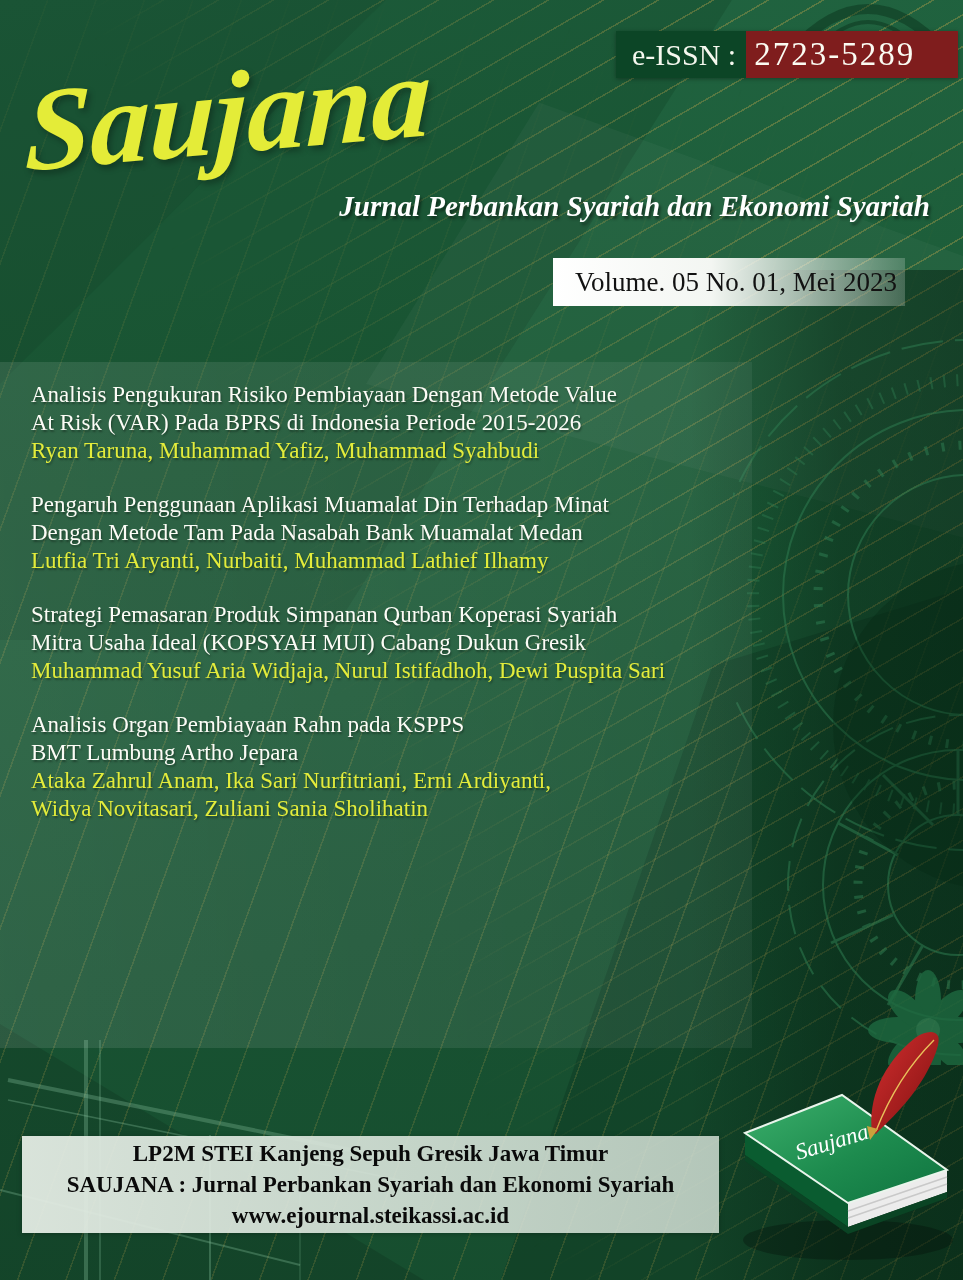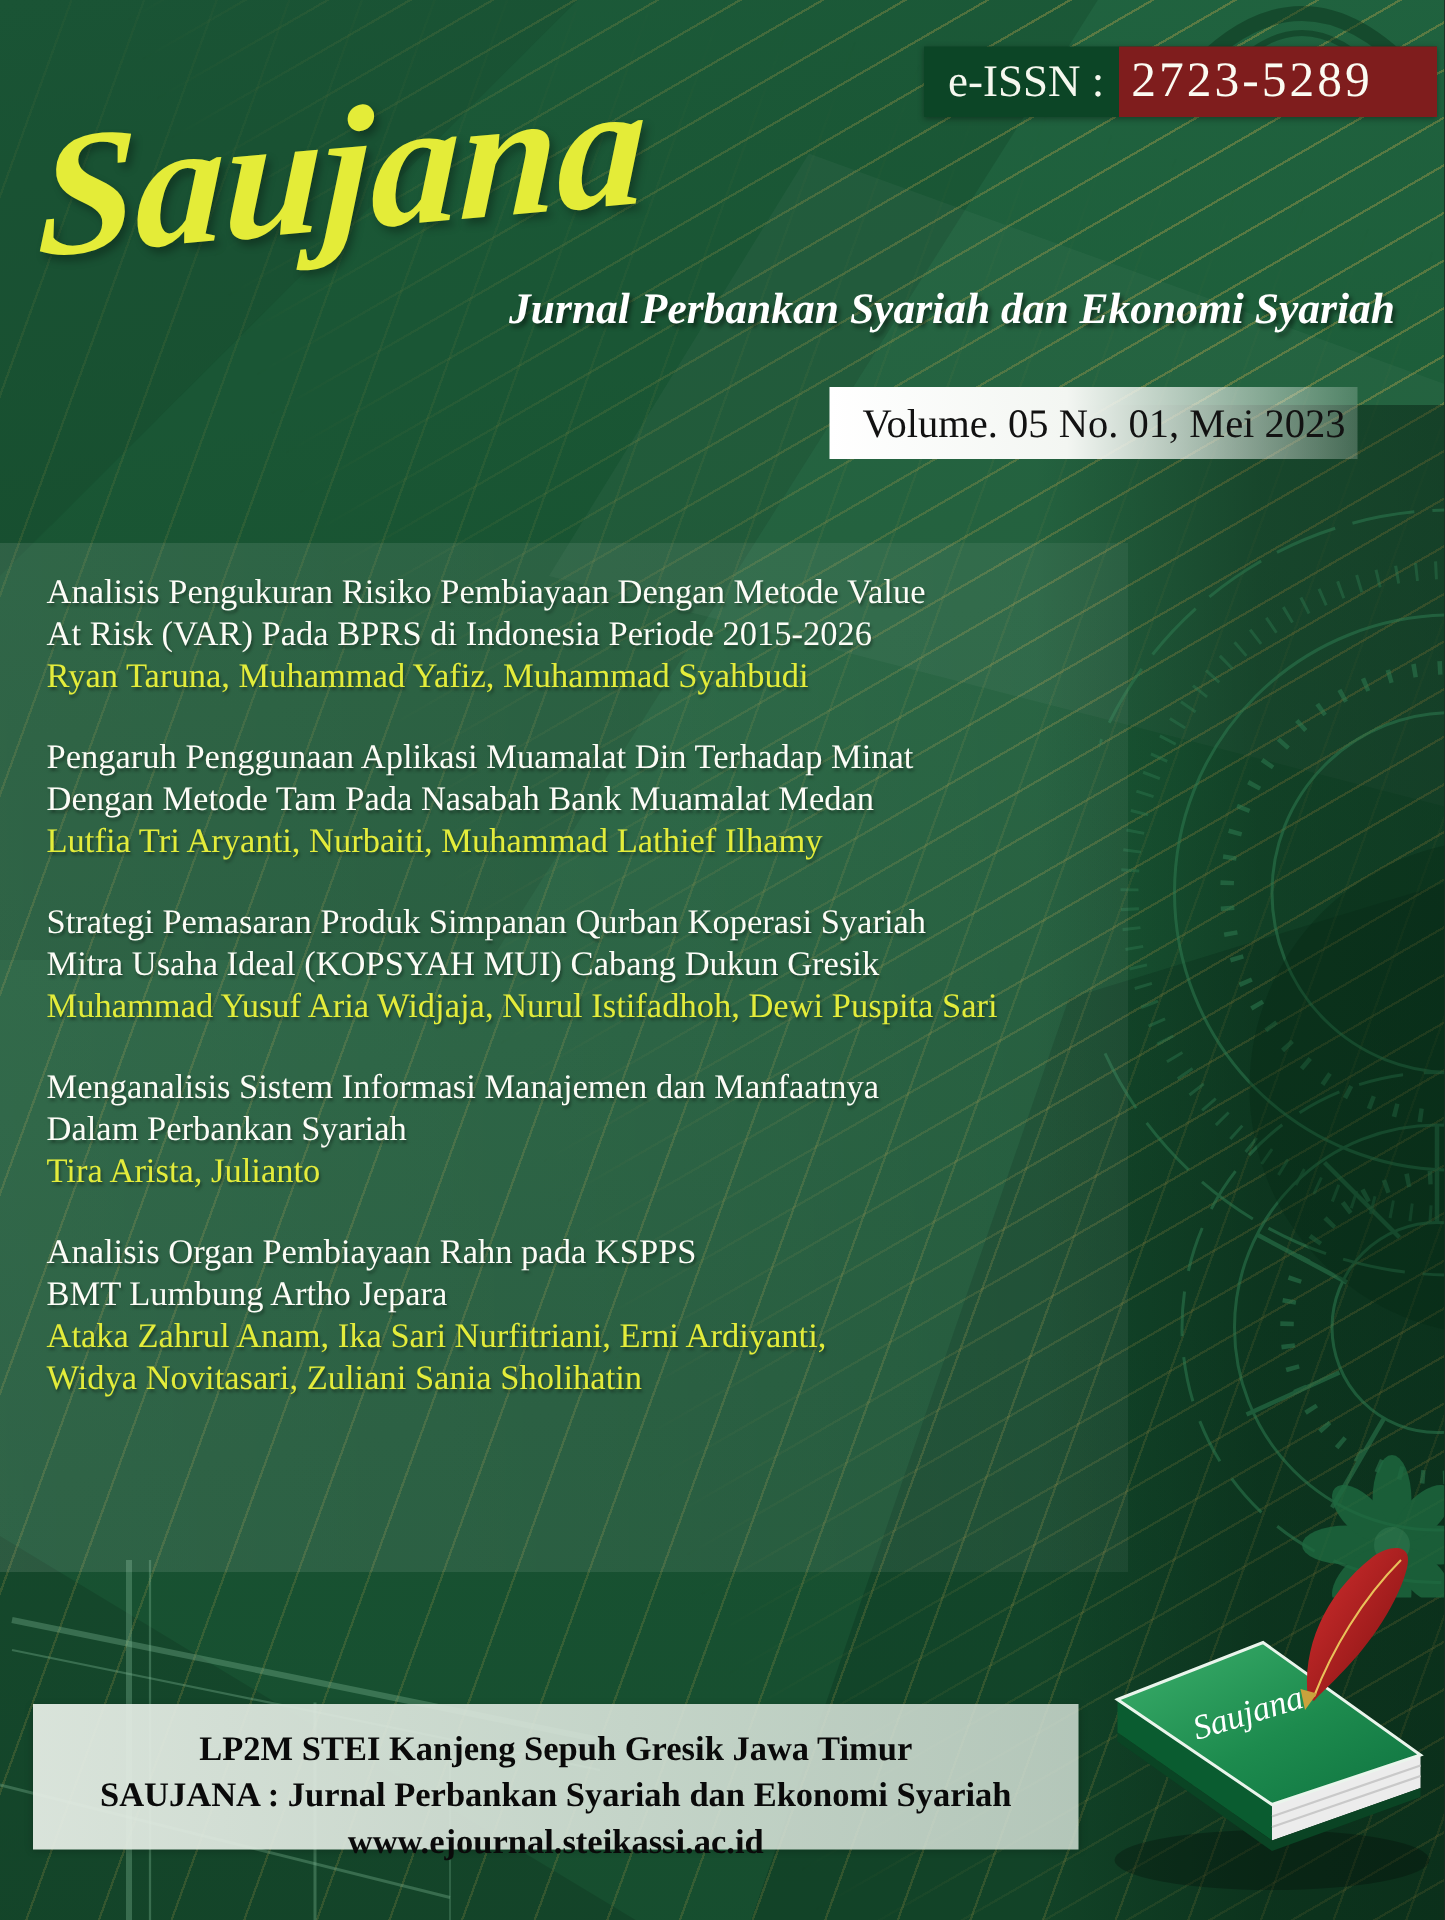--- a/index.html
+++ b/index.html
@@ -47,21 +47,21 @@
     padding-left:22px;font-size:27px;color:#121212;
     background:linear-gradient(90deg,#ffffff 0%,#f3f6f2 45%,rgba(238,244,238,.22) 100%);}
   
   .articles{position:absolute;left:31px;top:381px;width:706px;}
   .article{margin-bottom:26px;}
   .article-title{font-size:23px;line-height:28px;color:#fcfcf6;white-space:pre-line;
     text-shadow:1px 2px 2px rgba(0,0,0,.35);}
   .article-authors{font-size:23px;line-height:28px;color:#e3ec3b;white-space:pre-line;
     text-shadow:1px 2px 2px rgba(0,0,0,.35);}
   
-  .footer-box{position:absolute;left:22px;top:1136px;width:697px;height:97px;padding-top:14px;
+  .footer-box{position:absolute;left:22px;top:1136px;width:697px;height:97px;padding-top:2px;
     background:linear-gradient(90deg,rgba(229,237,229,.94) 0%,rgba(206,220,209,.86) 100%);
     text-align:center;color:#0a0a0a;font-weight:700;font-size:23px;line-height:31px;
     box-shadow:0 1px 5px rgba(0,0,0,.25);}
   
   .book{position:absolute;left:720px;top:1028px;pointer-events:none;}
 </style>
 </head>
 <body>
 
 <div class="cover">
@@ -146,25 +146,20 @@
 Dengan Metode Tam Pada Nasabah Bank Muamalat Medan</div>
       <div class="article-authors">Lutfia Tri Aryanti, Nurbaiti, Muhammad Lathief Ilhamy</div>
     </div>
 
     <div class="article">
       <div class="article-title">Strategi Pemasaran Produk Simpanan Qurban Koperasi Syariah
 Mitra Usaha Ideal (KOPSYAH MUI) Cabang Dukun Gresik</div>
       <div class="article-authors">Muhammad Yusuf Aria Widjaja, Nurul Istifadhoh, Dewi Puspita Sari</div>
     </div>
 
-    <div class="article">
-      <div class="article-title">Menganalisis Sistem Informasi Manajemen dan Manfaatnya
-Dalam Perbankan Syariah</div>
-      <div class="article-authors">Tira Arista, Julianto</div>
-    </div>
 
 
     <div class="article">
       <div class="article-title">Analisis Organ Pembiayaan Rahn pada KSPPS
 BMT Lumbung Artho Jepara</div>
       <div class="article-authors">Ataka Zahrul Anam, Ika Sari Nurfitriani, Erni Ardiyanti,
 Widya Novitasari, Zuliani Sania Sholihatin</div>
     </div>
   </div>
 

